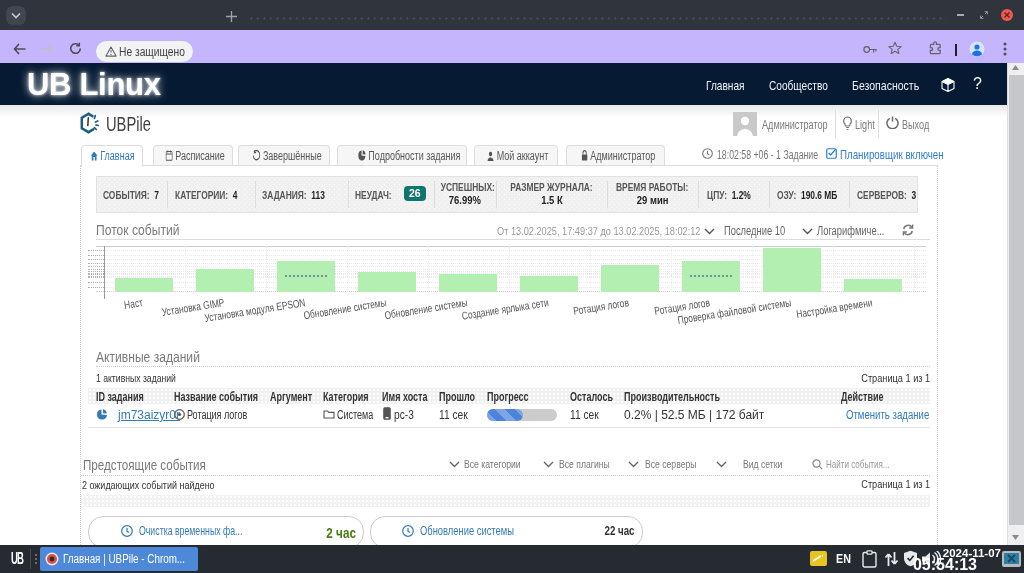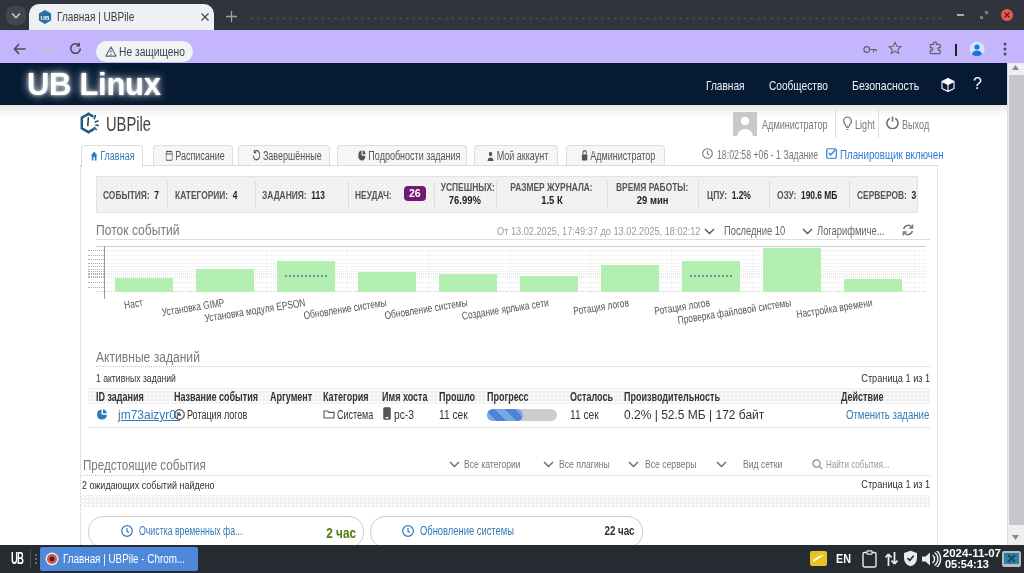--- a/index.html
+++ b/index.html
@@ -24,21 +24,21 @@
 .navlink { top:15px; font-size:13.5px; color:#f2f3f7; }
 .vsep { width:1px; background:#ddd; top:47px; height:28px; }
 .ptab { top:82px; height:21px; background:#f6f6f6; border:1px solid #ddd; border-bottom:none; border-radius:4px 4px 0 0; font-size:12.5px; color:#555; text-align:center; padding-top:3px; white-space:nowrap; overflow:visible; }
 .ptab.active { background:#fff; color:#3178be; height:22px; z-index:3; }
 #tabline { left:80px; top:102px; width:858px; height:1px; background:#ddd; }
 #panel { left:80px; top:103px; width:858px; height:379px; border-left:1px dotted #ccc; border-right:1px dotted #ccc; background:#fff; }
 #stats { left:96px; top:113px; width:822px; height:37px; background-color:#f0f0f0; background-image:radial-gradient(#ffffff 24%, rgba(255,255,255,0) 25%), radial-gradient(#fffdf4 24%, rgba(255,255,255,0) 25%); background-size:5px 5px; background-position:0 0, 2.5px 2.5px; border:1px solid #e2e2e2; }
 .statsep { top:118px; height:27px; width:1px; background:#ddd; }
 .slabel { font-size:10.5px; font-weight:bold; color:#555; }
 .sval { font-size:10.5px; font-weight:bold; color:#222; }
-#badge26 { background:#701a75; color:#fff; border-radius:4px; font-size:10.5px; font-weight:bold; padding:1px 5px 2px; }
+#badge26 { background:#0f766e; color:#fff; border-radius:4px; font-size:10.5px; font-weight:bold; padding:1px 5px 2px; }
 .h2 { font-size:15.5px; color:#7a7a7a; }
 .dotline { height:1px; border-bottom:1px dotted #c8c8c8; }
 .small { font-size:11.5px; color:#333; }
 #chart { left:88px; top:183px; width:842px; height:46px; }
 .grid { position:absolute; left:8px; width:830px; height:1px; border-bottom:1px dotted #eaeaea; }
 .tick { position:absolute; left:0px; width:16px; height:1px; border-bottom:1px dotted #b0b0b0; }
 .vgrid { position:absolute; top:0px; width:1px; height:46px; border-right:1px dotted #ececec; }
 .bar { position:absolute; background:#b2efb0; }
 .xlabel { position:absolute; font-size:11px; color:#555; white-space:nowrap; transform:rotate(-9deg) scaleX(.76); transform-origin:100% 100%; }
 .th { font-size:12px; font-weight:bold; color:#333; }
@@ -53,30 +53,20 @@
 </head>
 <body>
 
 <div class="ab" id="tabstrip">
   <div class="ab" style="left:250px;top:17px;width:696px;height:3px;background-image:radial-gradient(circle at 1.5px 1.5px,#444954 1.1px,rgba(0,0,0,0) 1.3px);background-size:6.5px 3px"></div>
   <div class="ab" id="tabbtn">
       <svg style="position:absolute;left:4px;top:5px" width="12" height="9" viewBox="0 0 12 9">
         <path d="M2 2.5 L6 6.5 L10 2.5" stroke="#c7cbd1" stroke-width="1.6" fill="none"></path>
       </svg>
     </div>
-  <div class="ab" id="tab">
-    <svg class="ab" style="left:9px;top:6px" width="14" height="14" viewBox="0 0 16 16">
-        <polygon points="8,0 15,4 15,12 8,16 1,12 1,4" fill="#2a6f9e"></polygon>
-        <text x="8" y="11" font-size="7" font-weight="bold" fill="#fff" text-anchor="middle" font-family="Liberation Sans">UB</text>
-      </svg>
-    <span class="ab" style="left:27.5px;top:6px;font-size:12px;color:#3a3d42"><span class="c84" style="display:inline-block;transform:scaleX(.84);transform-origin:0 50%;white-space:nowrap">Главная | UBPile</span></span>
-    <svg class="ab" style="left:171px;top:8px" width="10" height="10" viewBox="0 0 10 10">
-        <path d="M1.5 1.5 L8.5 8.5 M8.5 1.5 L1.5 8.5" stroke="#45484d" stroke-width="1.3"></path>
-      </svg>
-  </div>
   <svg class="ab" style="left:225px;top:10px" width="13" height="13" viewBox="0 0 13 13">
       <path d="M6.5 1 V12 M1 6.5 H12" stroke="#9ea3a9" stroke-width="1.3"></path>
     </svg>
   <div class="ab" style="left:957px;top:14px;width:7px;height:2px;background:#a9adb3"></div>
   <svg class="ab" style="left:980px;top:11px" width="8" height="8" viewBox="0 0 12 12">
       <path d="M7 1 h4 v4 M5 11 h-4 v-4" stroke="#a9adb3" stroke-width="1.3" fill="none"></path>
       <path d="M11 1 L7.5 4.5 M1 11 L4.5 7.5" stroke="#a9adb3" stroke-width="1.3"></path>
     </svg>
   <div class="ab" style="left:1001px;top:9px;width:12px;height:12px;border-radius:50%;background:#ec5a50">
       <svg style="position:absolute;left:3px;top:3px" width="6" height="6" viewBox="0 0 6 6">
@@ -438,21 +428,21 @@
   <svg class="ab" style="left:903px;top:5px" width="15" height="17" viewBox="0 0 15 17">
       <path d="M7.5 0.8 L14 3 V8 C14 12.5 11 15.3 7.5 16.3 C4 15.3 1 12.5 1 8 V3 Z" fill="#e8eaed"></path>
       <path d="M4.5 8.2 L6.8 10.4 L10.6 5.8" stroke="#22262a" stroke-width="1.6" fill="none"></path>
     </svg>
   <svg class="ab" style="left:921px;top:6px" width="22" height="16" viewBox="0 0 22 16">
       <path d="M1 5.5 H4.5 L9 1.5 V14.5 L4.5 10.5 H1 Z" fill="#e8eaed"></path>
       <path d="M11.5 4 A5 5 0 0 1 11.5 12 M13.5 1.5 A8 8 0 0 1 13.5 14.5 M15.5 -0.5 A11 11 0 0 1 15.5 16.5" stroke="#e8eaed" stroke-width="1.5" fill="none"></path>
     </svg>
   <div class="ab" id="tbdate">
       <div style="font-size:11.5px;font-weight:bold">2024-11-07</div>
-      <div style="margin-top:2px;font-size:11px;font-weight:bold;padding-right:12px">05:54:13</div>
+      <div style="margin-top:2px;font-size:16px;font-weight:bold;padding-right:24px">05:54:13</div>
     </div>
   <div class="ab" style="left:1002px;top:6px;width:19px;height:16px;background:#b9babc;border-radius:2px">
       <div style="position:absolute;left:2px;top:2px;width:15px;height:11px;background:#2d7fa6"></div>
       <svg style="position:absolute;left:5px;top:3px" width="9" height="9" viewBox="0 0 9 9">
         <path d="M1 1 L8 8 M8 1 L1 8" stroke="#174a63" stroke-width="1.8"></path>
       </svg>
     </div>
 </div>
 
 </body></html>

